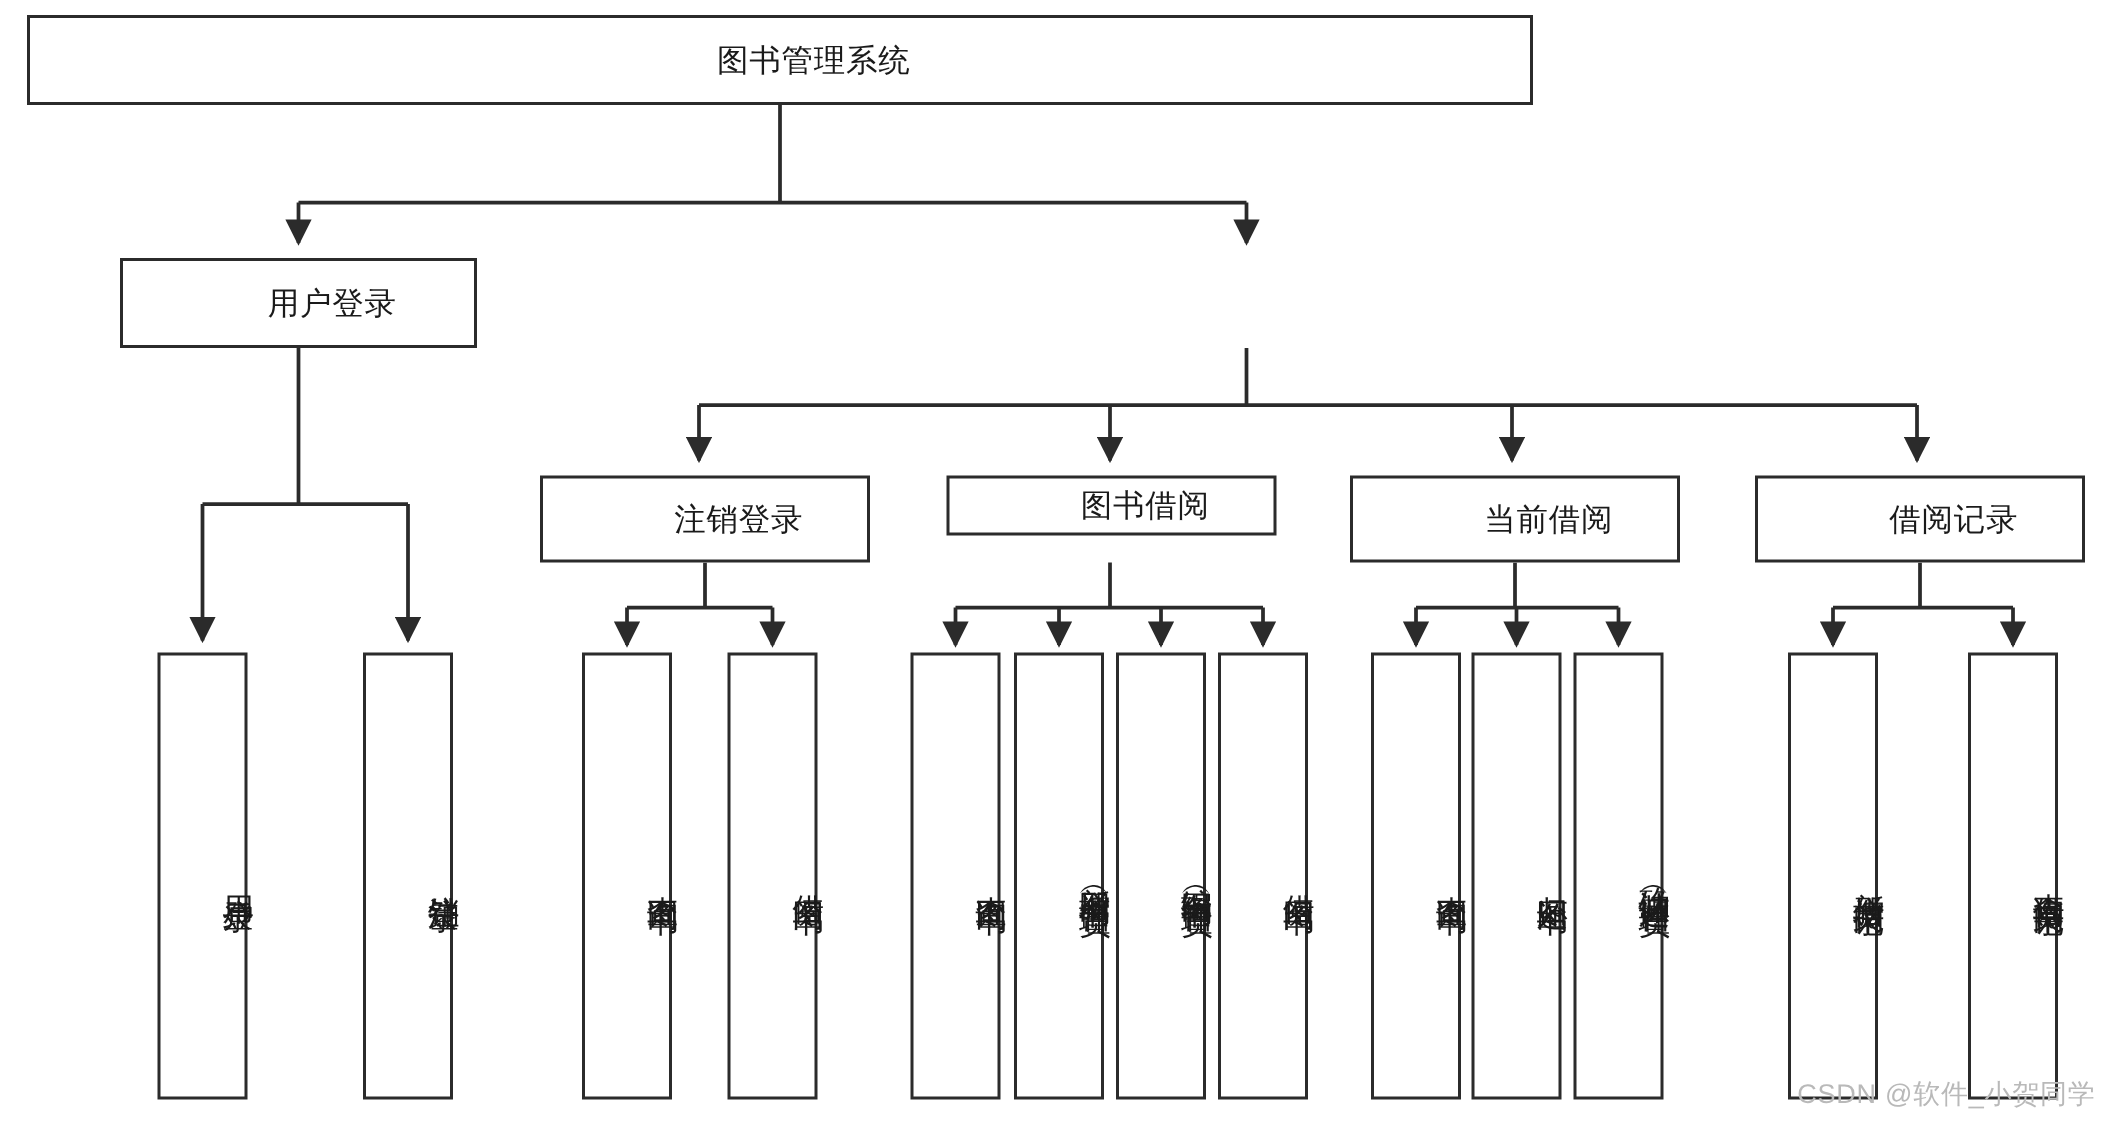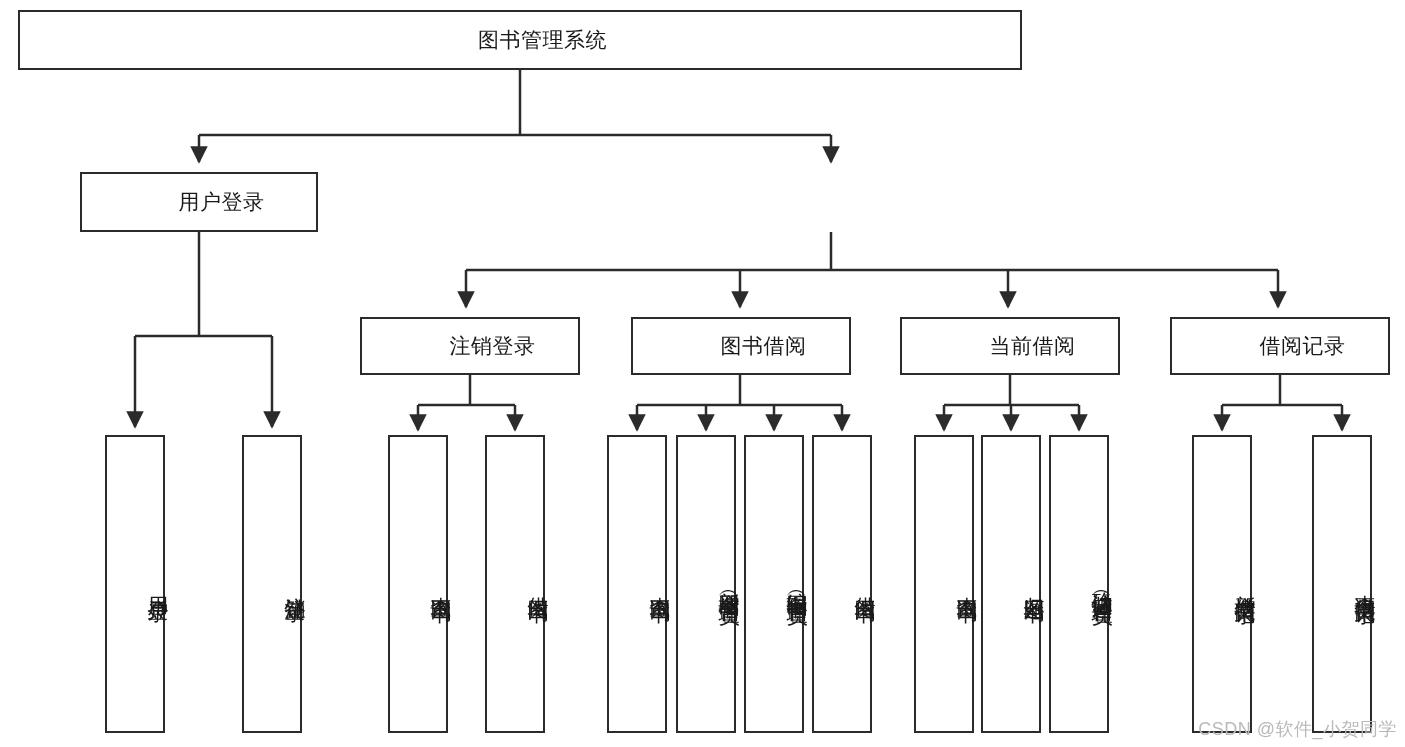--- a/index.html
+++ b/index.html
@@ -119,21 +119,21 @@
     <span>图书管理系统</span>
   </div>
 
   <div class="node h" style="left:80px; top:172px; width:238px; height:60px;">
     <span>用户登录</span>
   </div>
 
   <div class="node h" style="left:360px; top:317px; width:220px; height:58px;">
     <span>注销登录</span>
   </div>
-  <div class="node h" style="left:631px; top:317px; width:220px; height:58px;">
+  <div class="node h" style="left:631px; top:317px; width:220px; height:40px;">
     <span>图书借阅</span>
   </div>
   <div class="node h" style="left:900px; top:317px; width:220px; height:58px;">
     <span>当前借阅</span>
   </div>
   <div class="node h" style="left:1170px; top:317px; width:220px; height:58px;text-align:right;">
     <span>借阅记录</span>
   </div>
 
   <div class="node v" style="left:105px; top:435px; width:60px; height:298px;">

